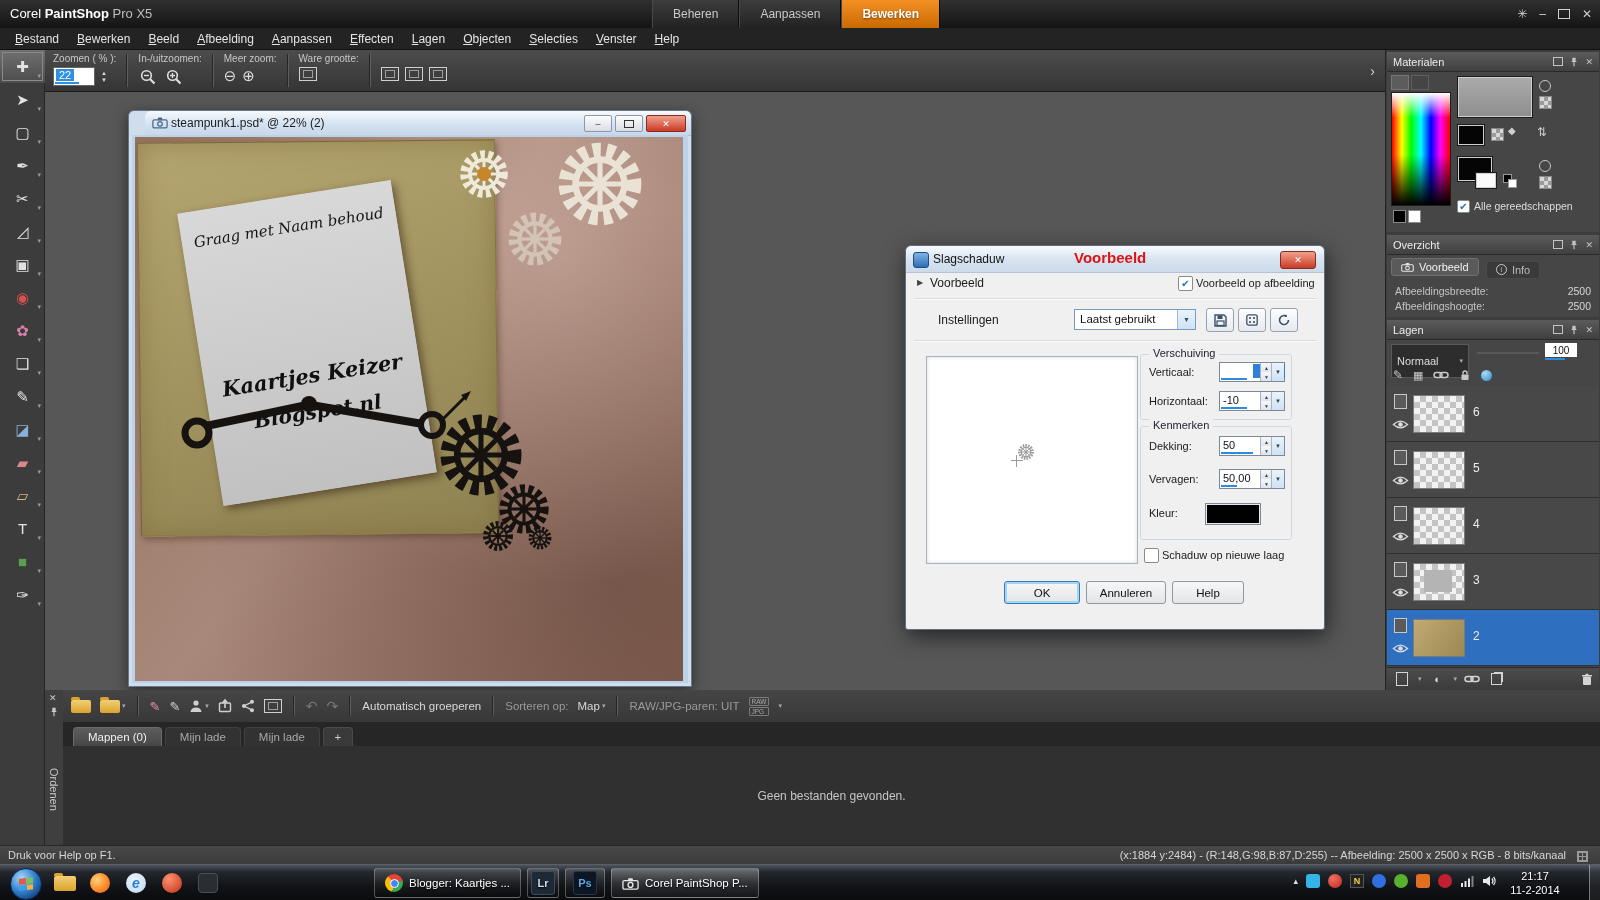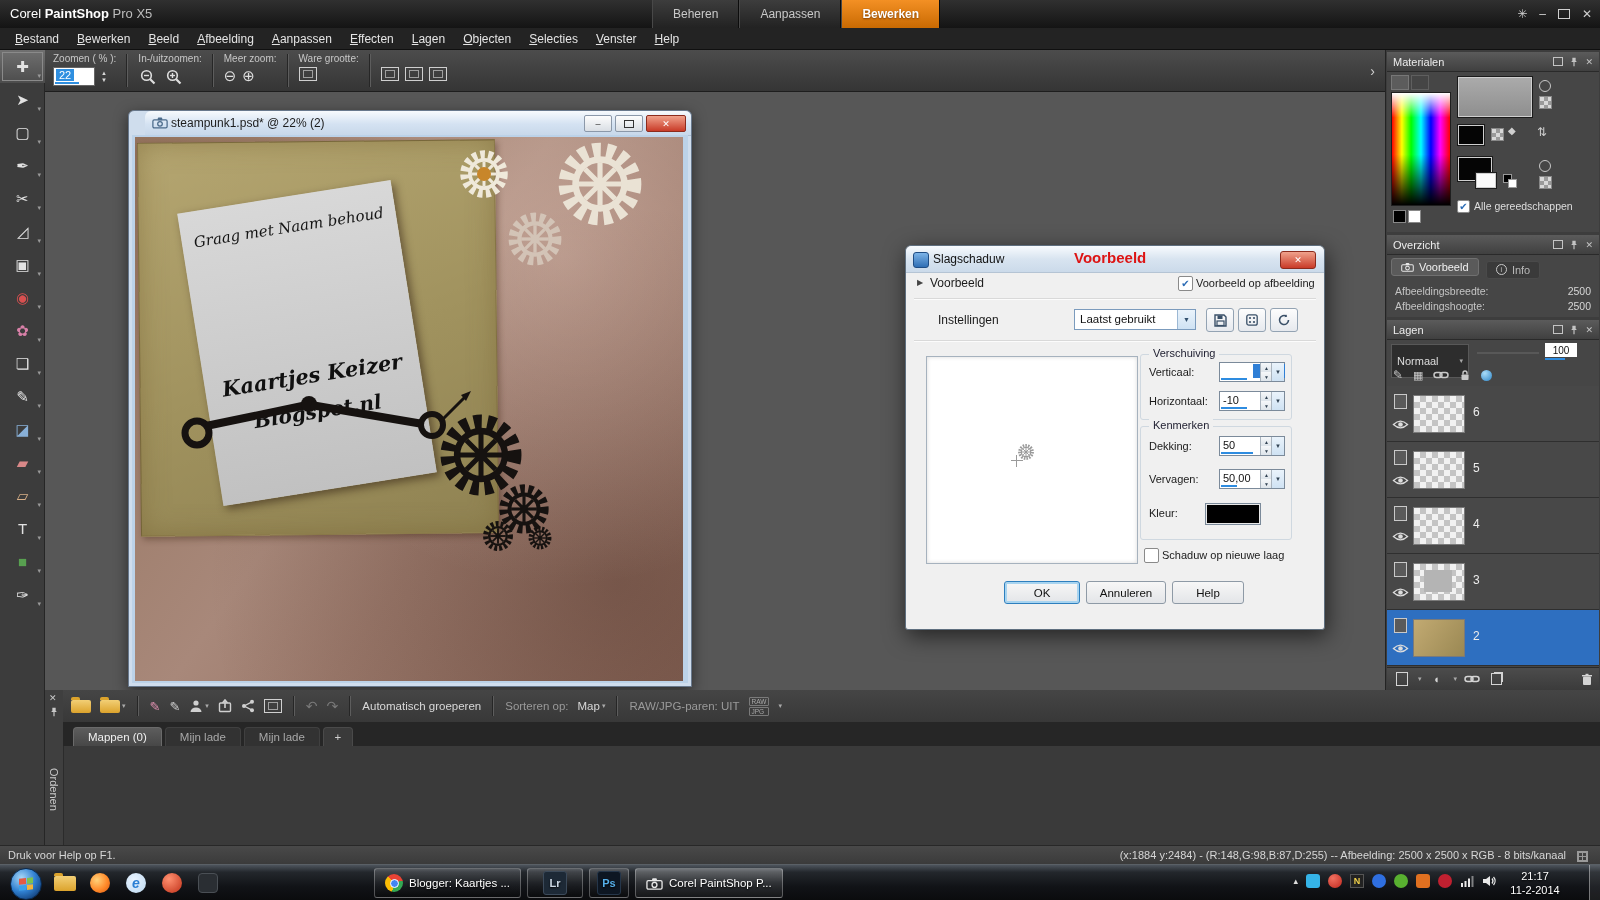--- a/index.html
+++ b/index.html
@@ -835,20 +835,23 @@
         <span>JPG</span>
       </span>
       <span style="font-size:7px;color:#aaa;">▾</span>
     </div>
     <div class="a otabs">
       <span class="otabbtn on">Mappen (0)</span>
       <span class="otabbtn off">Mijn lade</span>
       <span class="otabbtn off">Mijn lade</span>
       <span class="otabbtn plus">+</span>
     </div>
+    <div class="a ocontent">
+      <span class="empty">Geen bestanden gevonden.</span>
+    </div>
   </div>
 
   <div class="a statusbar">
     <span class="l">Druk voor Help op F1.</span>
     <span class="r">(x:1884 y:2484) - (R:148,G:98,B:87,D:255) -- Afbeelding: 2500 x 2500 x RGB - 8 bits/kanaal</span>
     <span class="gridico"></span>
   </div>
 
   <div class="a taskbar">
     <div class="orb">
@@ -868,21 +871,21 @@
           <span>e</span>
         </span>
       <span class="qi" style="border-radius:50%;background:radial-gradient(circle at 35% 30%,#ff9070,#c03018);"></span>
       <span class="qi" style="border-radius:4px;background:#2a2e33;border:1px solid #4a4f55;box-sizing:border-box;"></span>
     </div>
     <div class="tbtns">
       <div class="tbtn">
         <span class="chrome"></span>
         <span>Blogger: Kaartjes ...</span>
       </div>
-      <div class="tbtn" style="padding:0 15px;text-align:center;">
+      <div class="tbtn" style="padding:0 3px;text-align:center;">
         <span class="appsq" style="background:#1d2936;border:1px solid #3c4a5a;color:#cdd9e5;">Lr</span>
       </div>
       <div class="tbtn" style="padding:0 7px;">
         <span class="appsq" style="background:#0d1622;border:1px solid #25364a;color:#55aee8;">Ps</span>
       </div>
       <div class="tbtn active">
         <svg width="17" height="13" style="color:#e8e8e8">
             <use href="#cam"></use>
           </svg>
         <span>Corel PaintShop P...</span>

